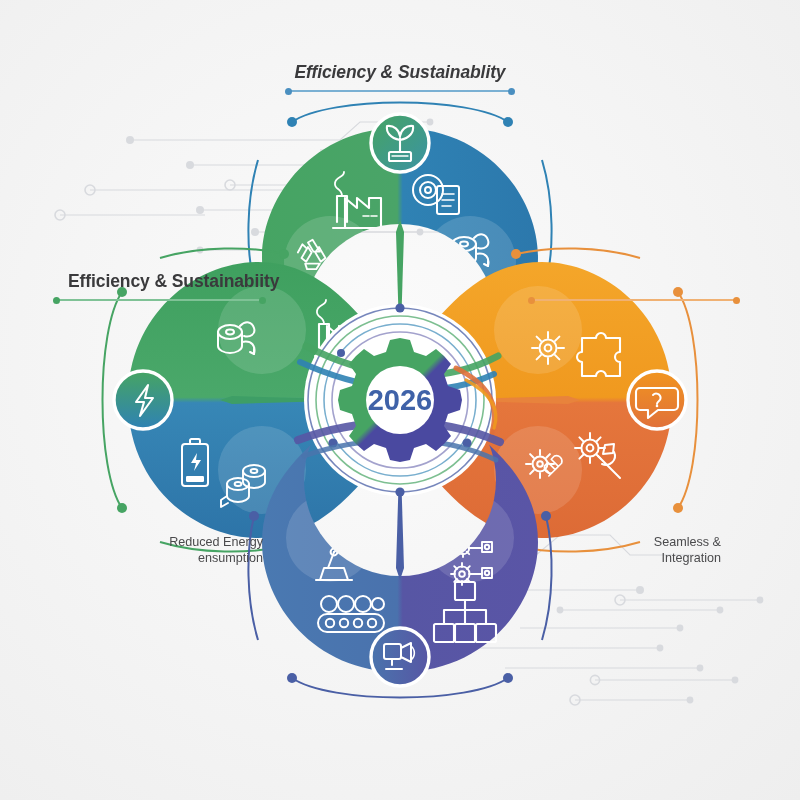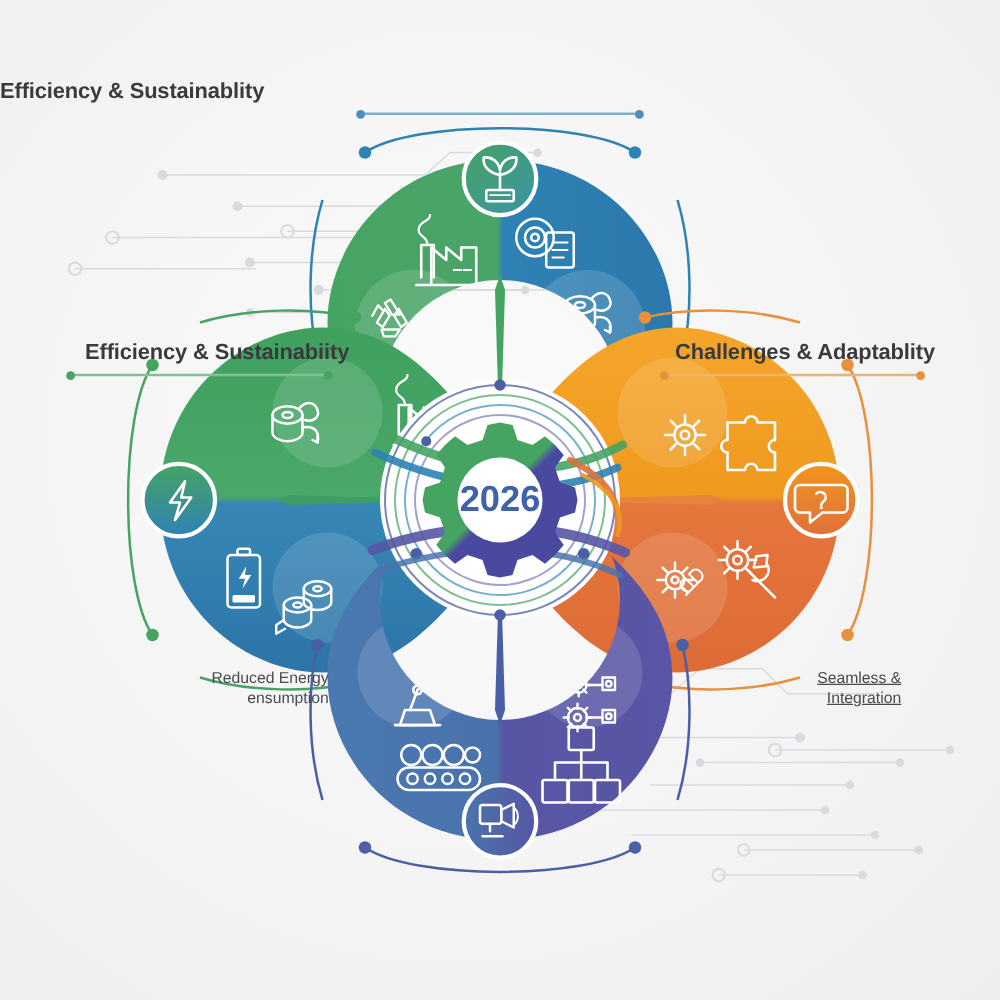--- a/index.html
+++ b/index.html
@@ -486,37 +486,36 @@
         <circle cx="0" cy="0" r="34" fill="#ffffff"></circle>
       </g>
       <text x="400" y="400" text-anchor="middle" dominant-baseline="central" font-family="Liberation Sans, sans-serif" font-size="29" font-weight="bold" fill="#3f62a8" id="center-year">2026</text>
     </g>
 
   </svg>
   </div>
 
   <div class="layer">
 
-    <div class="ttl" style="left:0;right:0;top:62px;">Efficiency &amp; Sustainablity</div>
+    <div class="ttl" style="left:0;right:0;top:62px;text-align:center;font-style:italic;">Efficiency &amp; Sustainablity</div>
     <div class="rule" style="left:288px;width:224px;top:90px;background:#7ab0d3;">
       <span class="rdot" style="left:-3px;background:#4a8fc0;"></span>
       <span class="rdot" style="right:-3px;background:#4a8fc0;"></span>
     </div>
 
     <div class="ttl" style="left:68px;top:271px;">Efficiency &amp; Sustainabiity</div>
     <div class="rule" style="left:56px;width:207px;top:299px;background:#7fc296;">
       <span class="rdot" style="left:-3px;background:#46a463;"></span>
       <span class="rdot" style="right:-3px;background:#46a463;"></span>
     </div>
     <div class="cap" style="left:98px;width:165px;top:534px;">Reduced Energy
 ensumption</div>
 
-    <div class="ttl" style="left:540px;top:271px;">Challenges &amp; Adaptablity</div>
     <div class="rule" style="left:531px;width:206px;top:299px;background:#f0b173;">
       <span class="rdot" style="left:-3px;background:#e8903c;"></span>
       <span class="rdot" style="right:-3px;background:#e8903c;"></span>
     </div>
-    <div class="cap" style="left:556px;width:165px;top:534px;text-decoration:underline;">Seamless &amp;
+    <div class="cap" style="left:556px;width:165px;top:534px;">Seamless &amp;
 Integration</div>
 
   </div>
 
 </div>
 
 </body></html>

